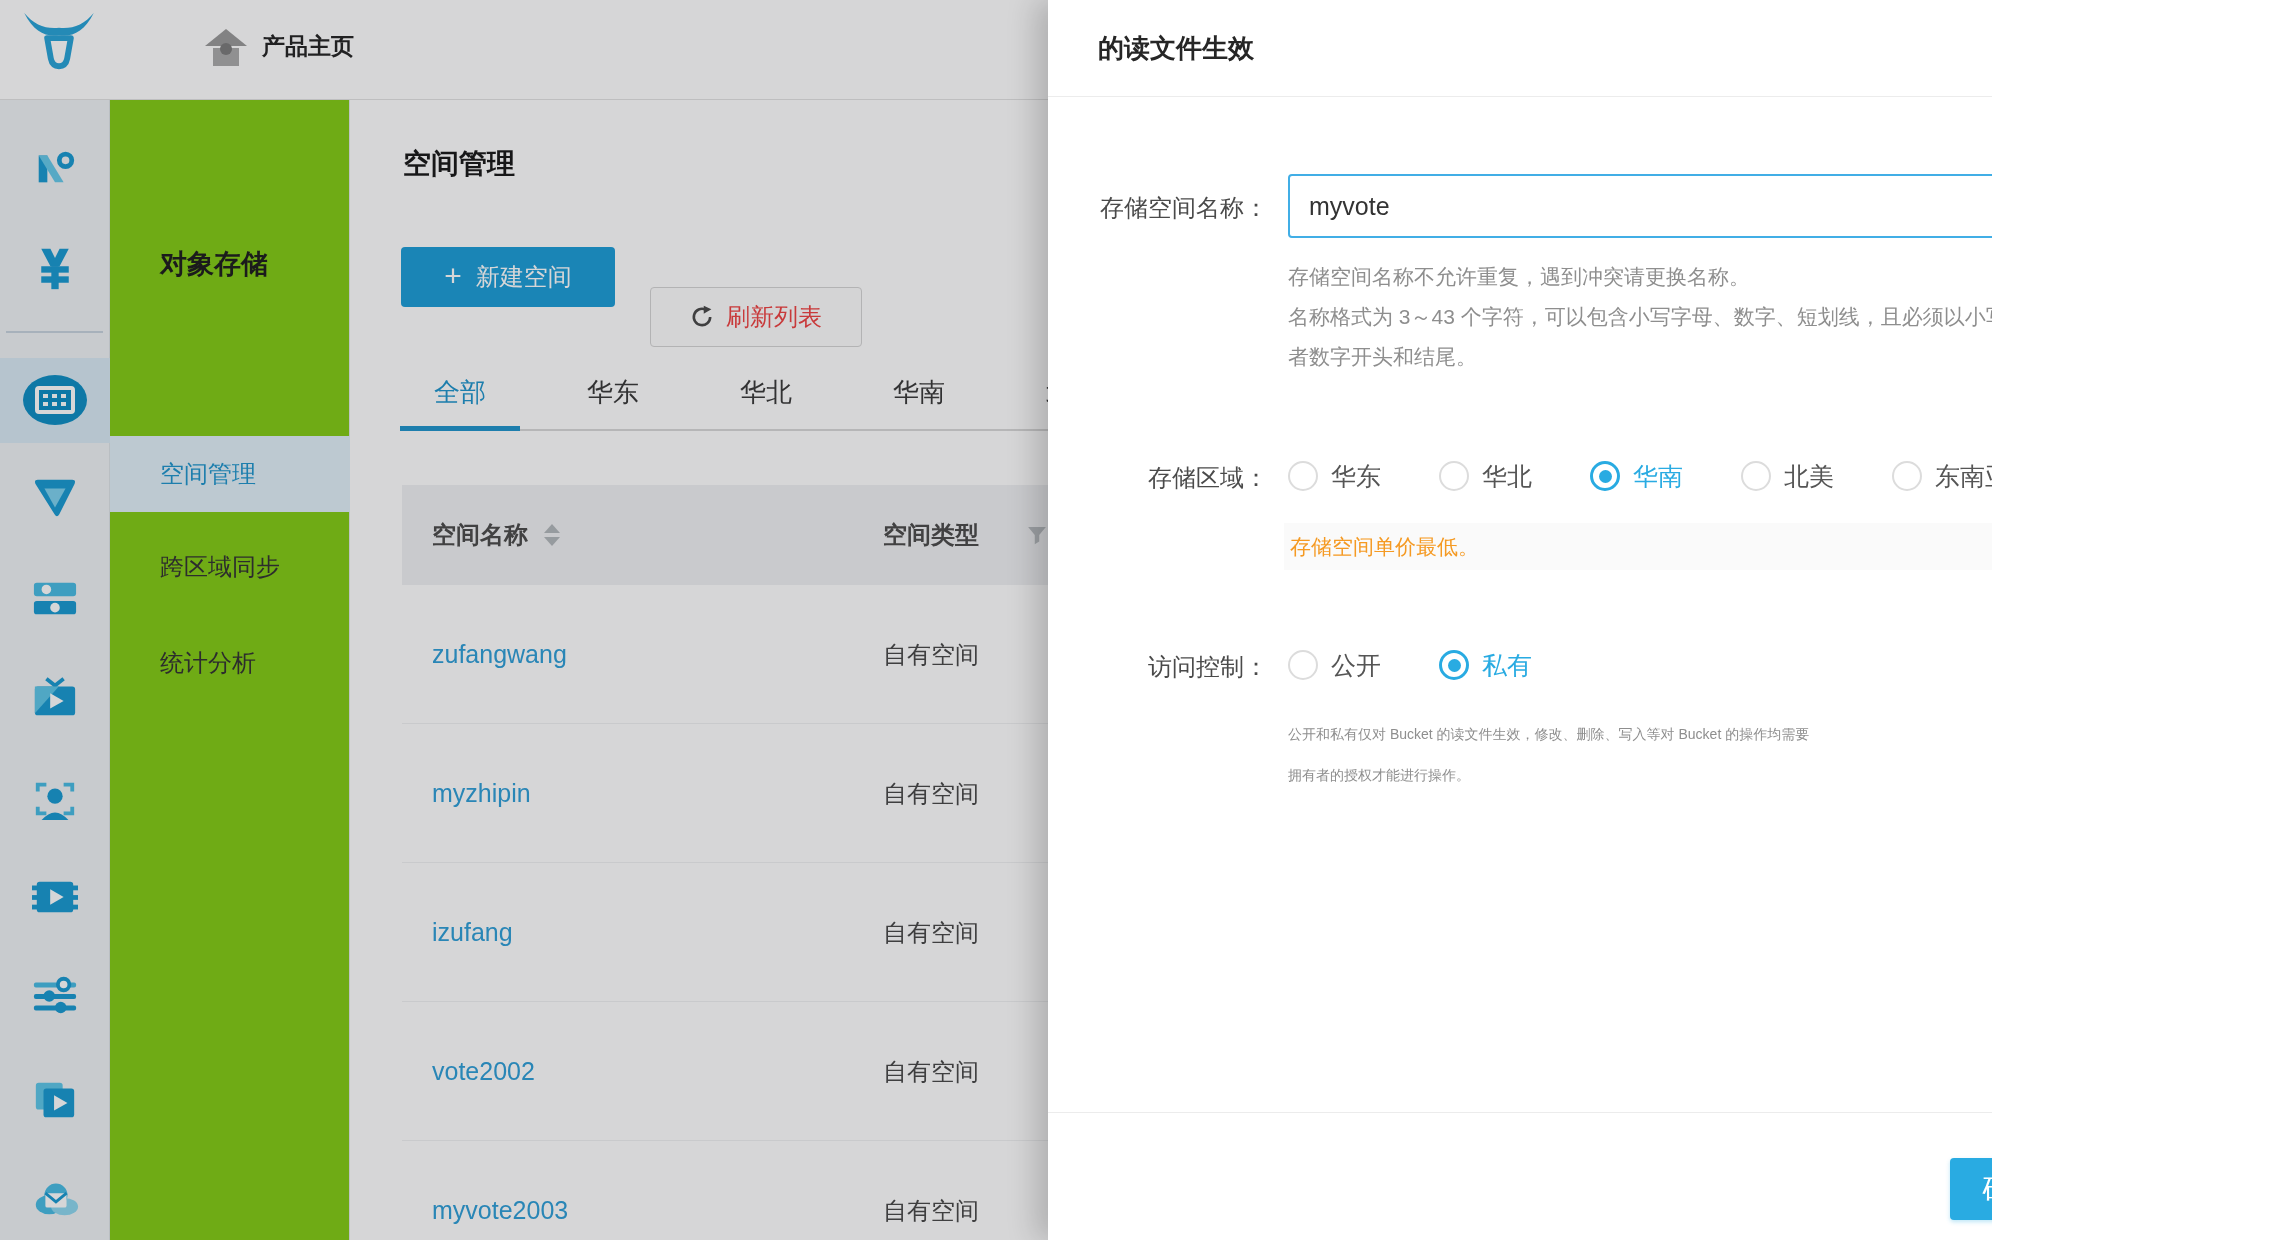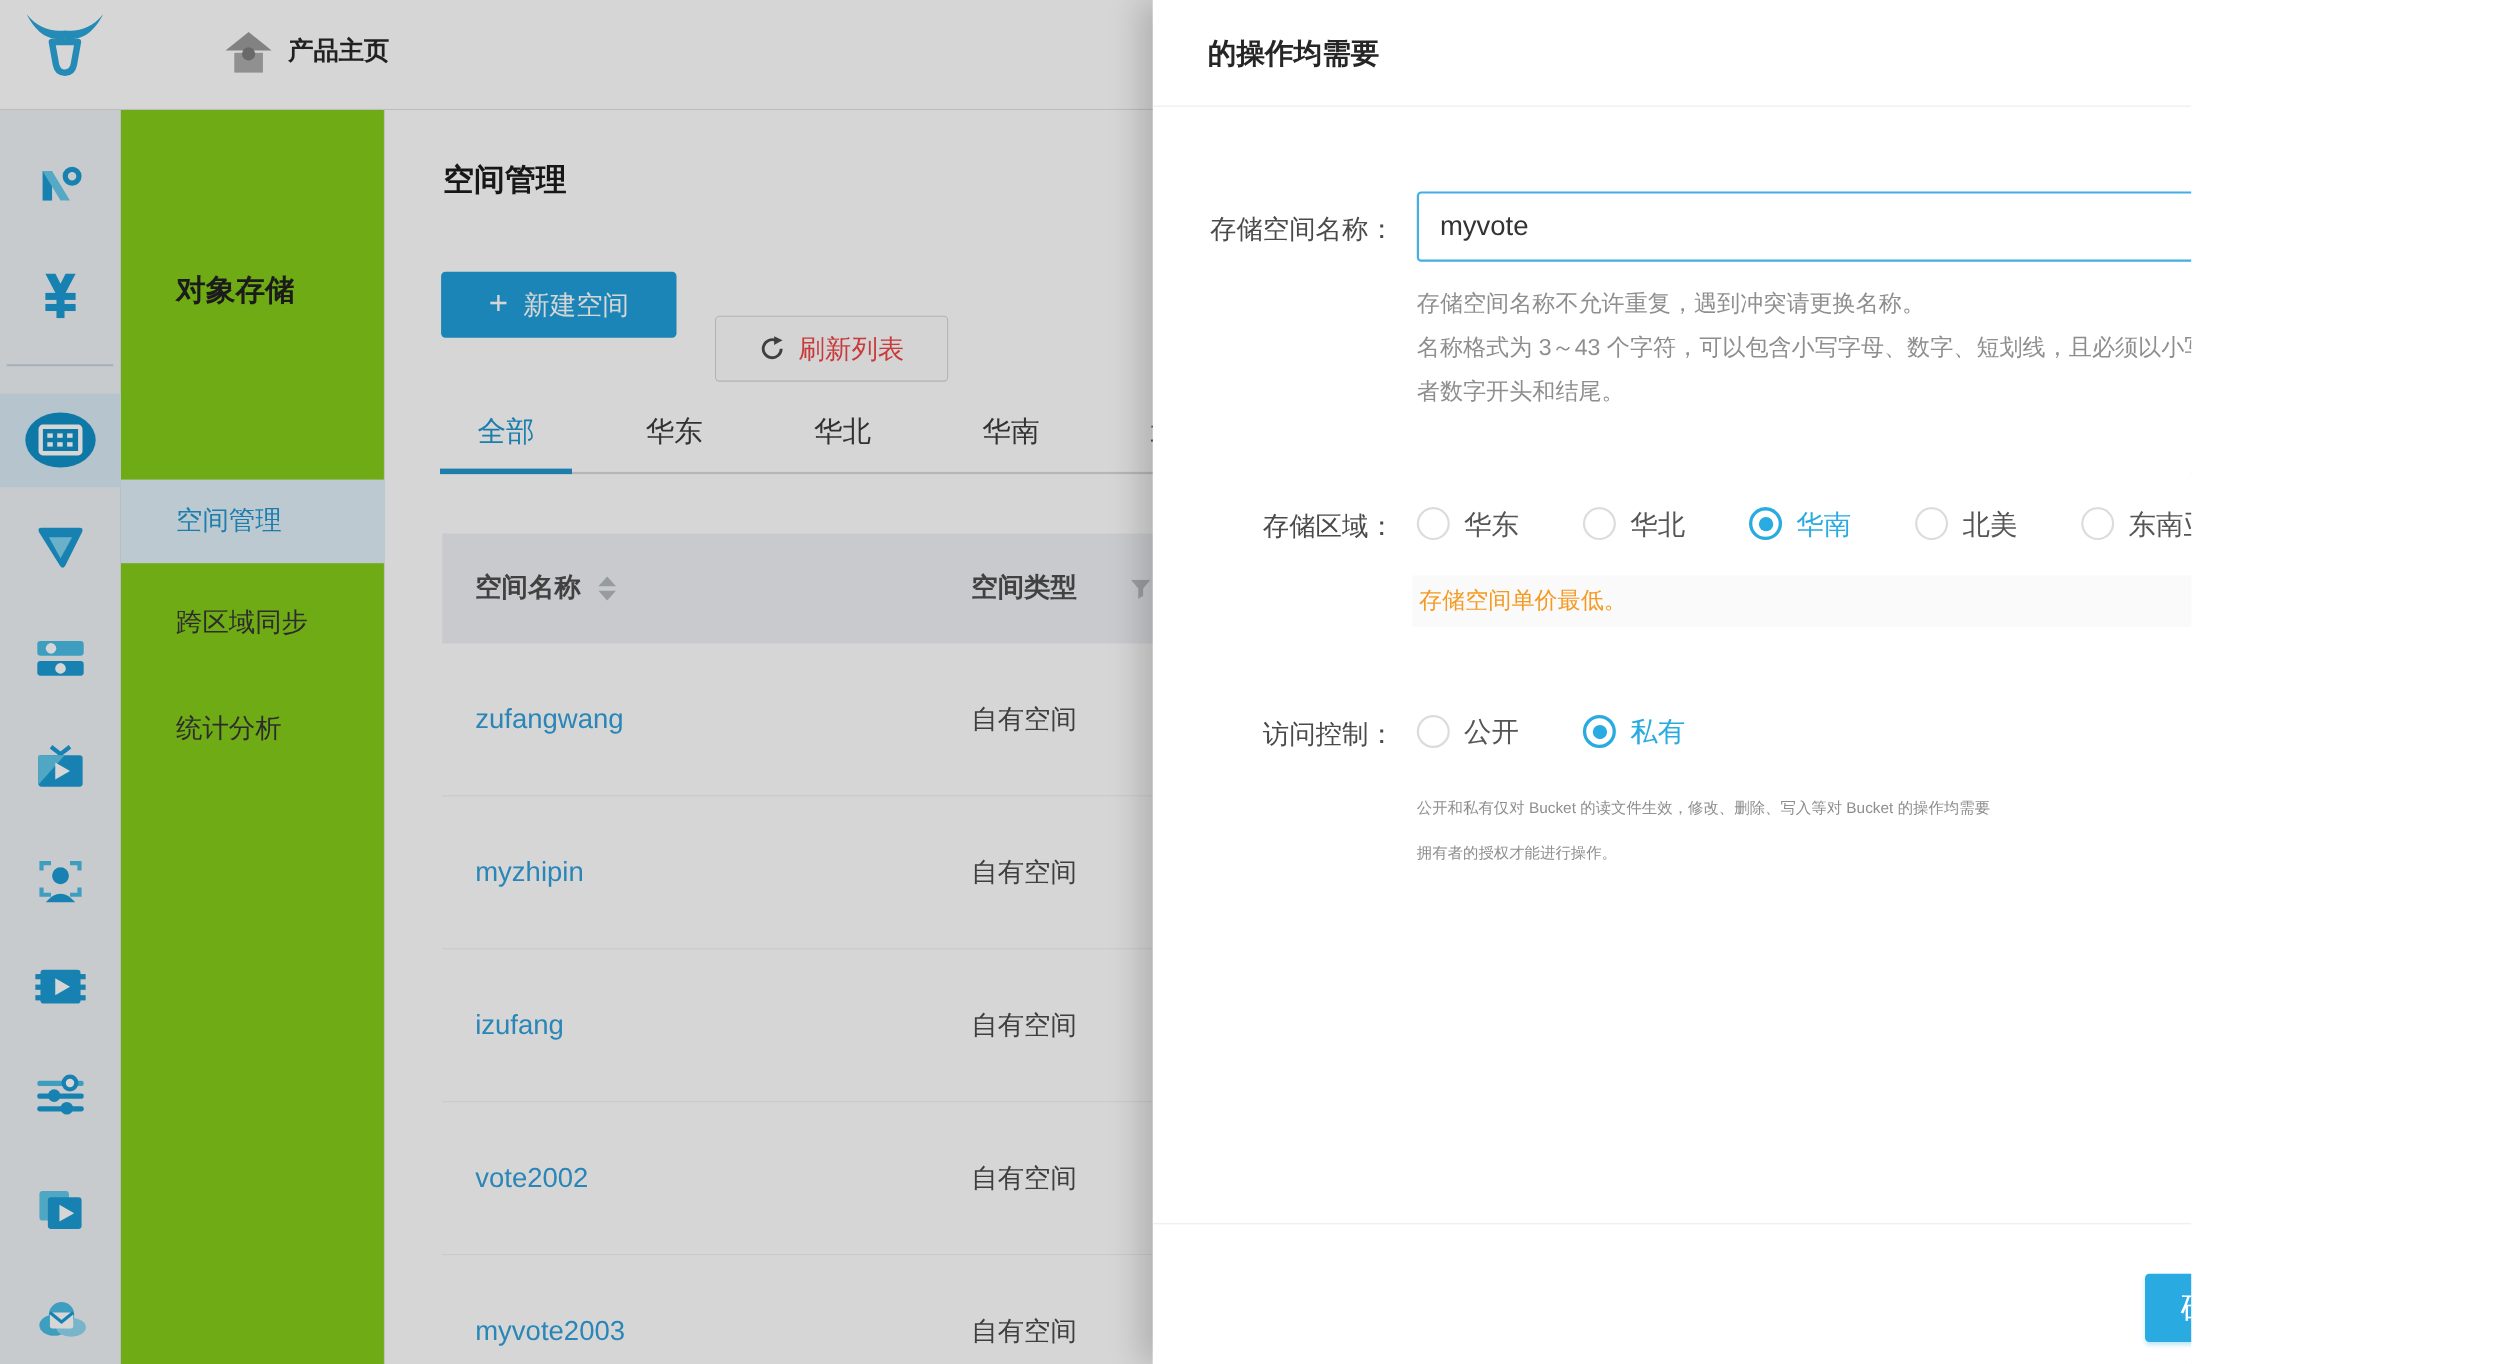--- a/index.html
+++ b/index.html
@@ -294,21 +294,21 @@
         <span class="cell-name">myvote2003</span>
         <span class="cell-type">自有空间</span>
       </div>
     </div>
   </main>
 
   <div class="overlay"></div>
 
   <section class="drawer">
     <div class="d-header">
-      <span class="d-title">的操作均需要</span>
+      <span class="d-title">的读文件生效</span>
       <span class="d-close">×</span>
     </div>
 
     <div class="f-label lbl-name">存储空间名称：</div>
     <input class="name-input" type="text" value="myvote" style="">
     <div class="name-help">存储空间名称不允许重复，遇到冲突请更换名称。
 名称格式为 3～43 个字符，可以包含小写字母、数字、短划线，且必须以小写字母或
 者数字开头和结尾。</div>
 
     <div class="f-label lbl-region">存储区域：</div>

